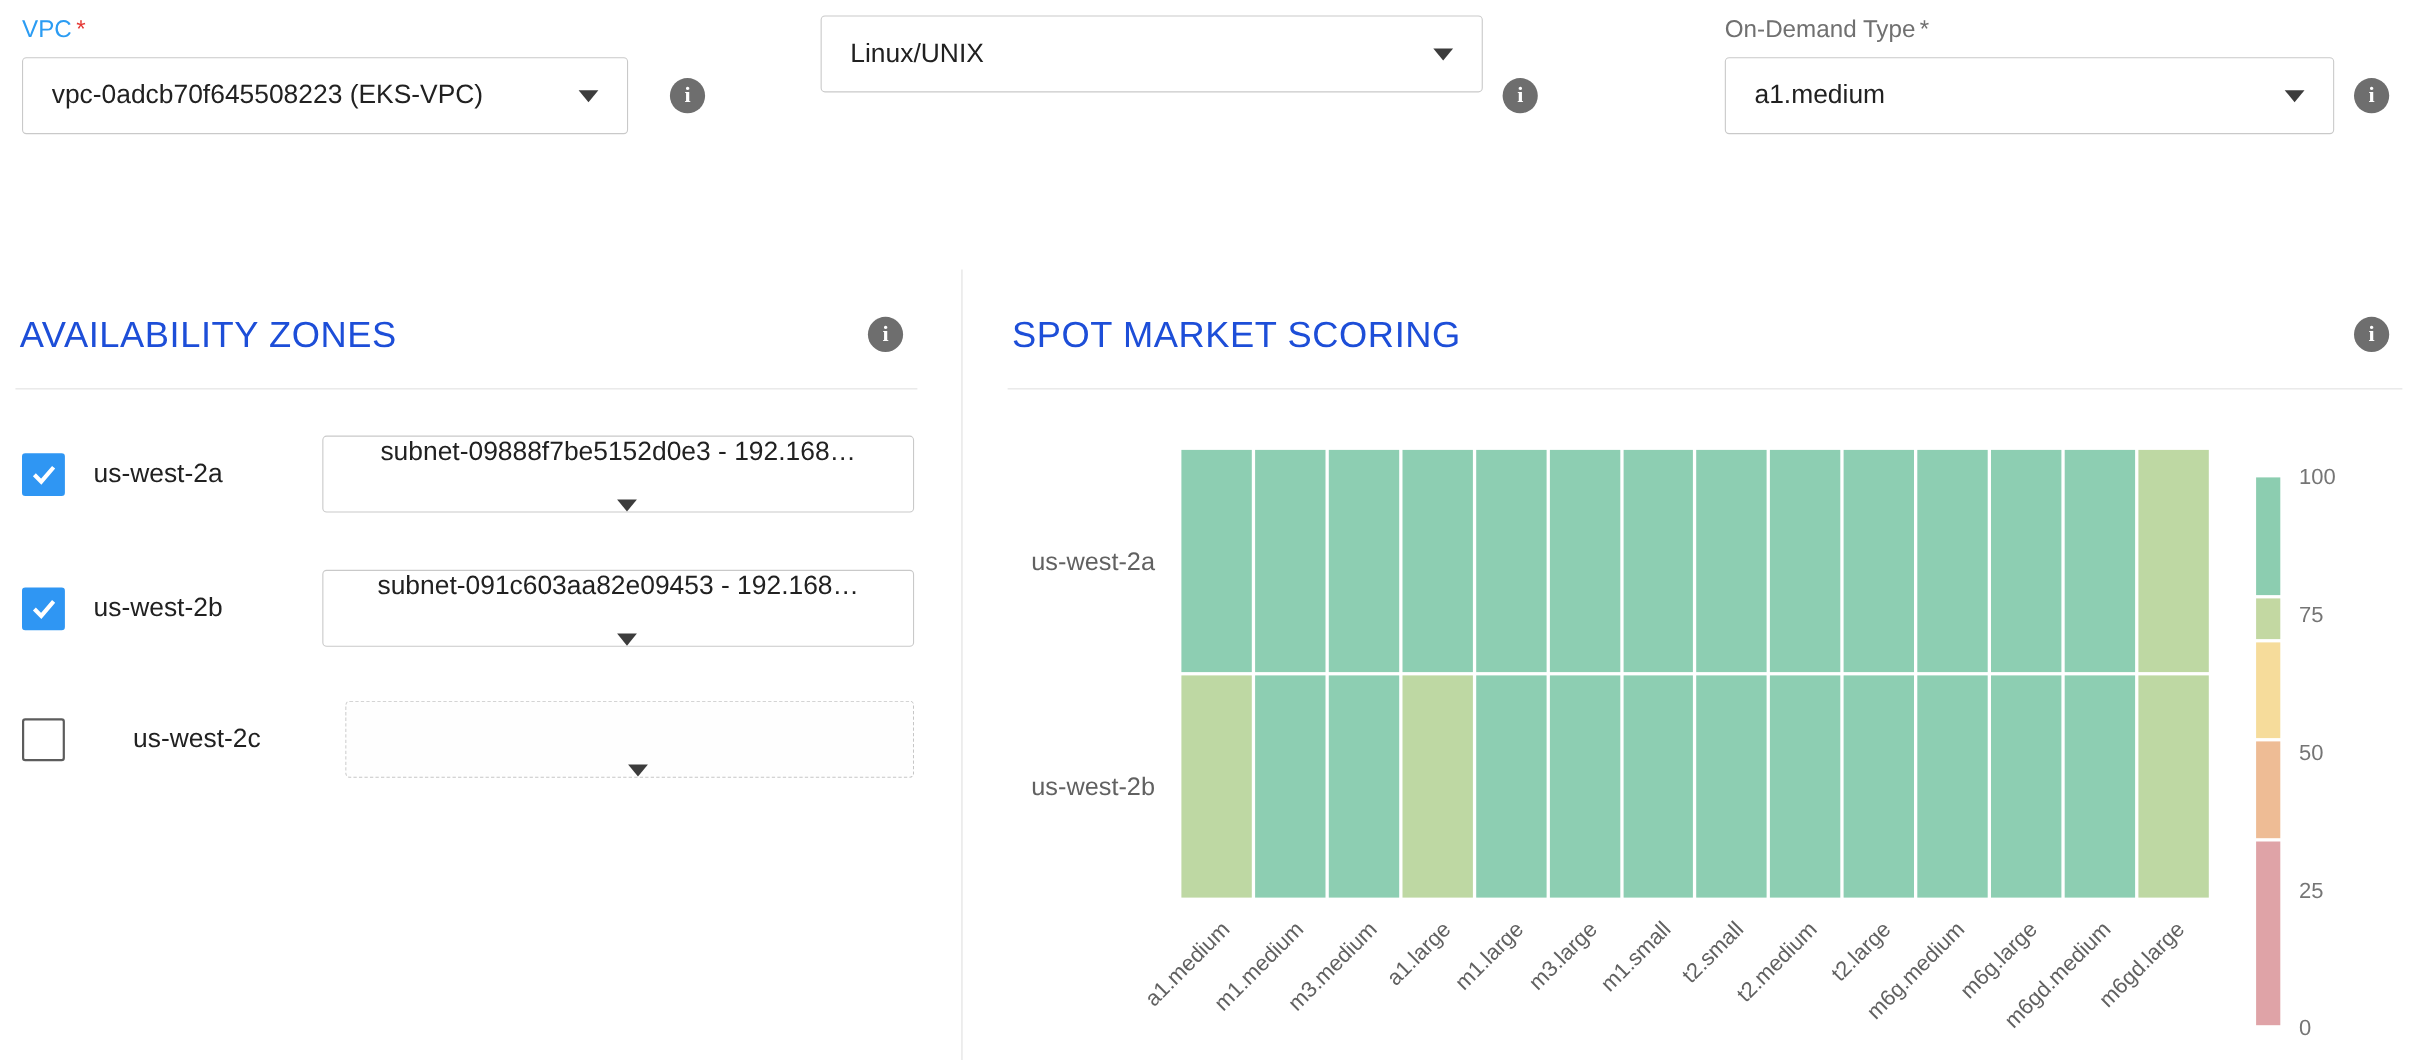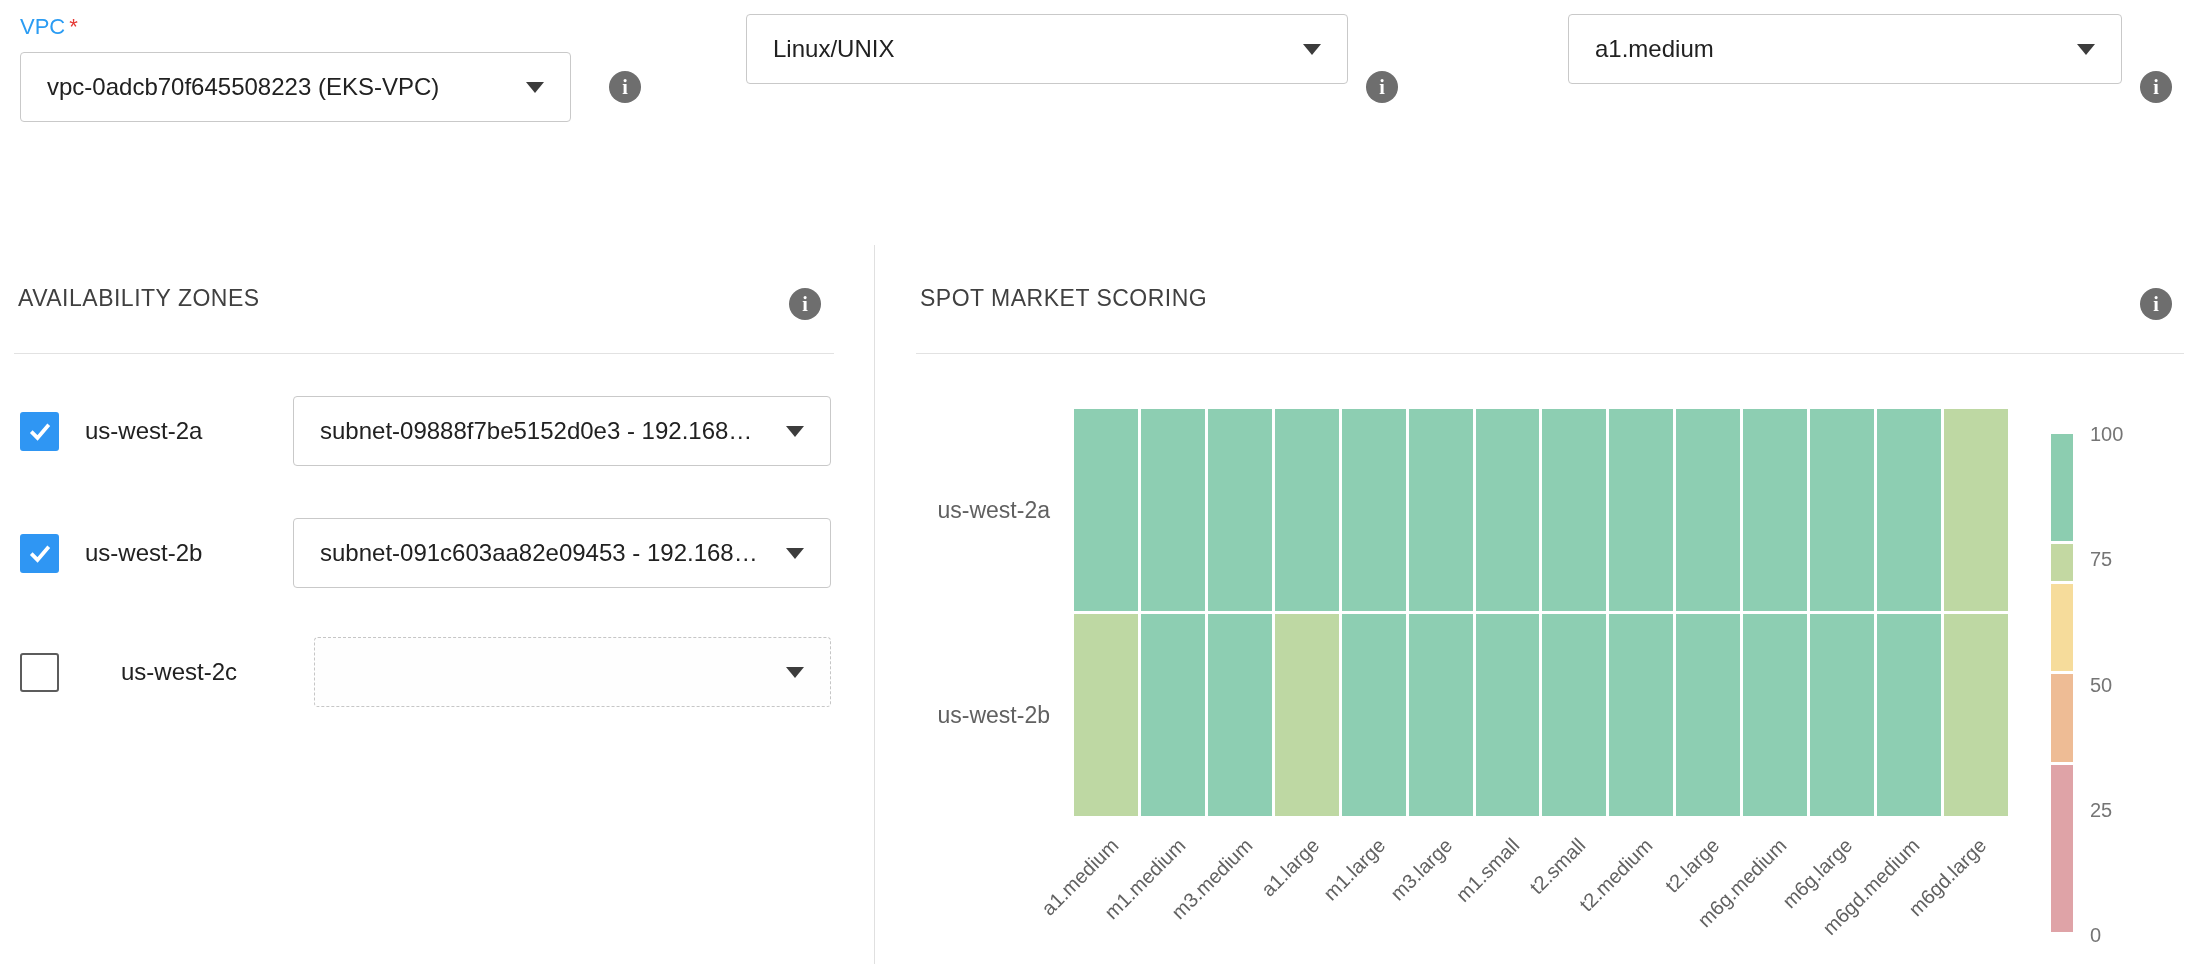--- a/index.html
+++ b/index.html
@@ -23,34 +23,34 @@
   .info-icon {
     position: absolute; width: 32px; height: 32px; border-radius: 50%;
     background: #6e6e6e; color: #fff; font-size: 20px; font-weight: bold;
     font-family: "Liberation Serif", serif;
     display: flex; align-items: center; justify-content: center; cursor: pointer;
   }
 
   
   .v-divider { position: absolute; left: 874px; top: 245px; width: 1px; height: 719px; background: #e0e0e0; }
   .h-divider { position: absolute; height: 1px; background: #e2e2e2; }
-  .section-title { position: absolute; font-size: 23px; color: #404040; letter-spacing: 0.5px; text-align: right; }
+  .section-title { position: absolute; font-size: 33px; color: #1d4ed8; letter-spacing: 0.5px; text-align: right; }
 
   
   .az-row { position: absolute; left: 20px; width: 811px; height: 70px; display: flex; align-items: center; }
   .checkbox {
     width: 39px; height: 39px; border: 2px solid #5c5c5c; border-radius: 3px;
     background: #fff; margin-right: 26px; flex: none; cursor: pointer;
     display: flex; align-items: center; justify-content: center;
   }
   .checkbox svg { display: none; width: 30px; height: 30px; }
   .checkbox.checked { background: #2f96f3; border-color: #2f96f3; }
   .checkbox.checked svg { display: block; }
   .zone-label { font-size: 24px; color: #212121; width: 164px; }
-  .az-row .dropdown { margin-left: auto; width: 538px; height: 70px; }
+  .az-row .dropdown { margin-left: auto; width: 538px; height: 70px; flex-direction: column; }
 
   
   .heatmap { position: absolute; left: 1074px; top: 409px; width: 934px; height: 407px; display: flex; flex-direction: column; gap: 3px; }
   .hm-row { flex: 1; display: flex; gap: 3px; }
   .hm-cell { flex: 1; }
   .hm-ylabels { position: absolute; left: 880px; top: 409px; width: 170px; height: 407px; }
   .hm-ylabel { position: absolute; right: 0; width: 170px; text-align: right; font-size: 23px; color: #616161; }
   .hm-xlabels { position: absolute; left: 1074px; top: 820px; width: 934px; height: 144px; overflow: visible; }
   .hm-xlabel { position: absolute; width: 190px; text-align: right; font-size: 20px; color: #616161; transform-origin: 100% 0; transform: rotate(-45deg); white-space: nowrap; }
 
@@ -76,20 +76,21 @@
 
   <div class="field" style="left:746px; top:14px;">
     <div class="dropdown" style="width:602px; height:70px;">
       <span class="value">Linux/UNIX</span>
       <span class="caret"></span>
     </div>
   </div>
   <div class="info-icon" style="left:1366px; top:71px;">i</div>
 
   <div class="field" style="left:1568px; top:14px;">
+    <div class="field-label"><span>On-Demand Type</span><span class="req">*</span></div>
     <div class="dropdown" style="width:554px; height:70px;">
       <span class="value">a1.medium</span>
       <span class="caret"></span>
     </div>
   </div>
   <div class="info-icon" style="left:2140px; top:71px;">i</div>
 
   <div class="v-divider"></div>
 
   <div class="section-title" style="left:18px; top:285px;">AVAILABILITY ZONES</div>

